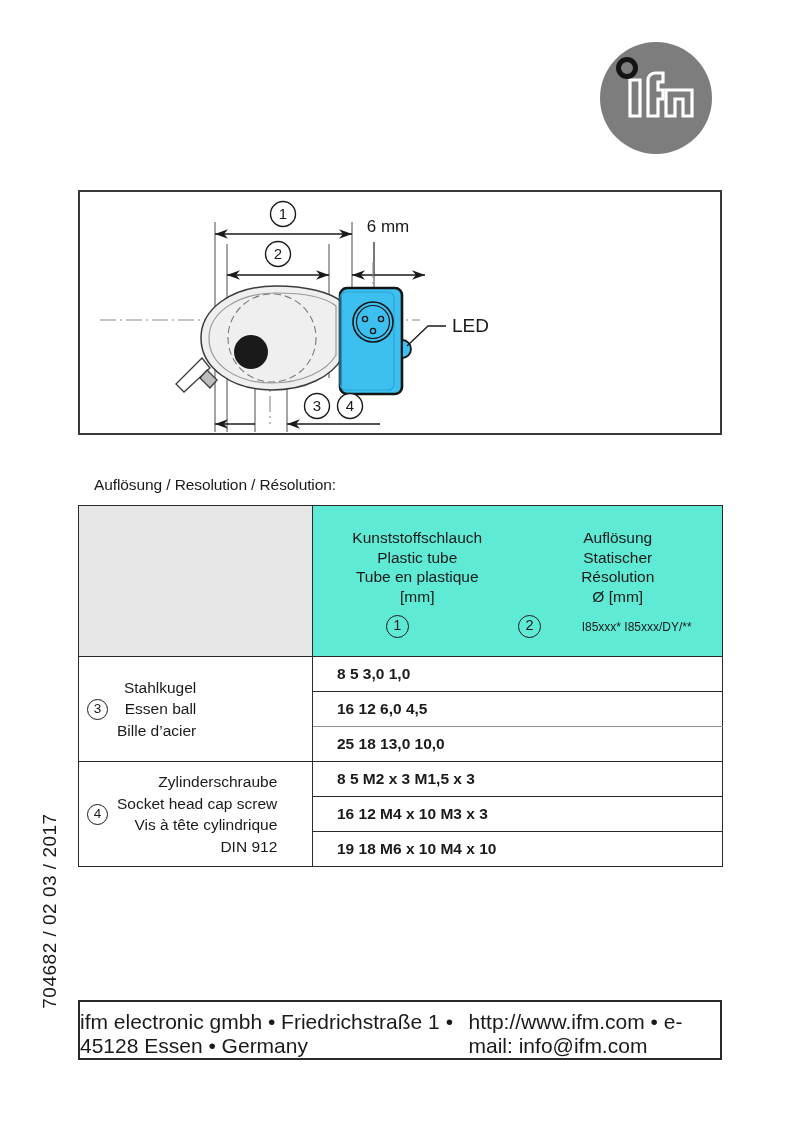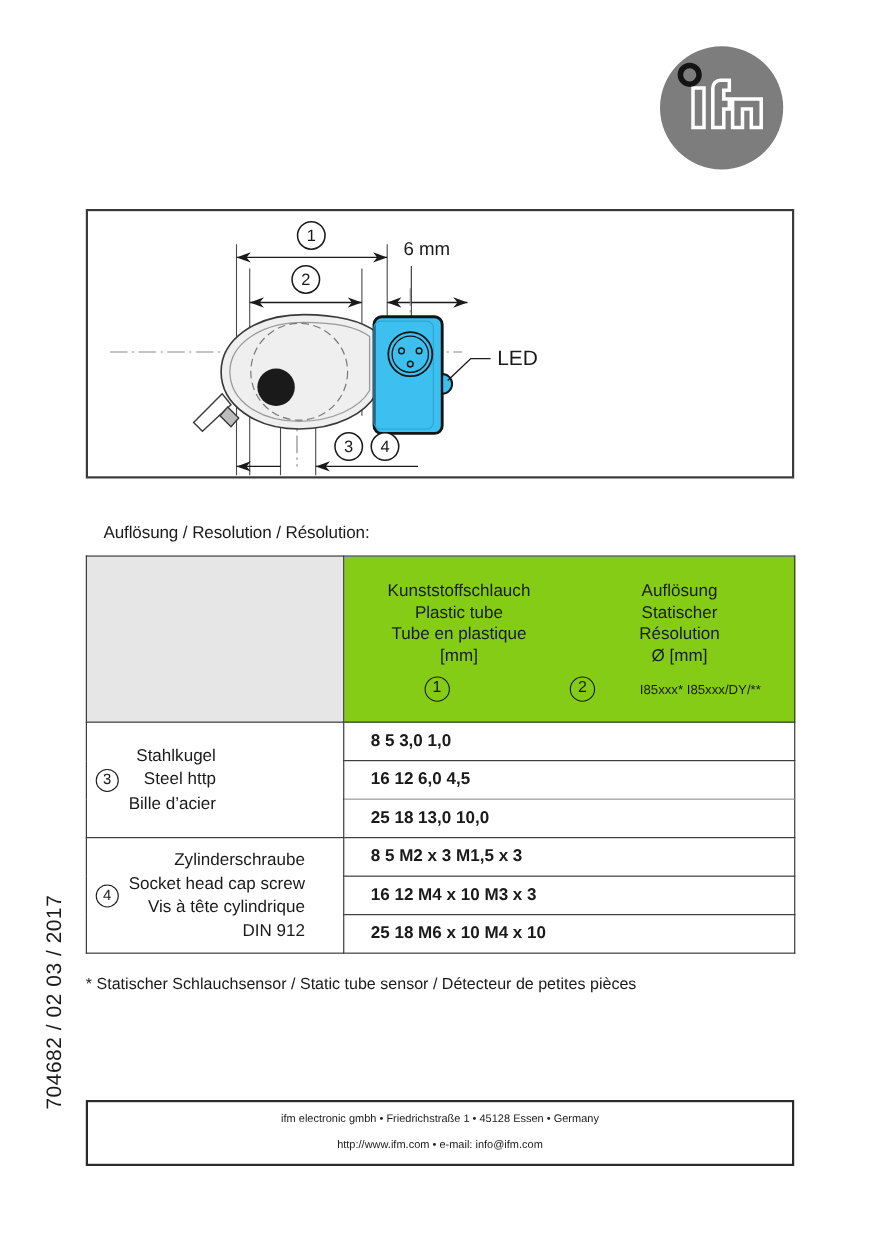--- a/index.html
+++ b/index.html
@@ -66,21 +66,21 @@
     border-collapse: collapse;
     table-layout: fixed;
     font-size: 15.5px;
   }
   .res-table td {
     border: 1px solid #2b2b2b;
     padding: 0;
     vertical-align: middle;
   }
   .hdr-cell {
-    background: #84cc16;
+    background: #5eead4;
     text-align: center;
     height: 138px;
     padding: 8px 4px 4px 4px !important;
   }
   .hdr-blank { background: #e6e6e6; }
   .hdr-line { line-height: 19.5px; white-space: nowrap; }
   .hdr-marks {
     display: flex;
     align-items: center;
     margin-top: 9px;
@@ -136,24 +136,24 @@
   
   .address-box {
     position: absolute;
     left: 78px;
     top: 1000px;
     width: 644px;
     height: 60px;
     border: 2px solid #2b2b2b;
     box-sizing: border-box;
     display: flex;
-    flex-direction: column;
-    align-items: center;
+    flex-direction: row;
+    align-items: flex-end;
     justify-content: center;
-    font-size: 10px;
+    font-size: 21px;
     line-height: 24px;
   }
 
   
   .doc-number {
     position: absolute;
     left: -80px;
     top: 900px;
     width: 260px;
     text-align: center;
@@ -305,21 +305,21 @@
     </tr>
 
     <tr>
       <td class="item-cell" rowspan="3">
         <div class="item-inner">
           <div class="item-marker">
             <span class="circ">3</span>
           </div>
           <div class="item-names">
             <div>Stahlkugel</div>
-            <div>Steel http</div>
+            <div>Essen ball</div>
             <div>Bille d’acier</div>
           </div>
         </div>
       </td>
       <td class="val-cell">8 5 3,0 1,0</td>
     </tr>
     <tr>
       <td class="val-cell val-thin">16 12 6,0 4,5</td>
     </tr>
     <tr>
@@ -339,27 +339,26 @@
             <div>DIN 912</div>
           </div>
         </div>
       </td>
       <td class="val-cell">8 5 M2 x 3 M1,5 x 3</td>
     </tr>
     <tr>
       <td class="val-cell">16 12 M4 x 10 M3 x 3</td>
     </tr>
     <tr>
-      <td class="val-cell">25 18 M6 x 10 M4 x 10</td>
+      <td class="val-cell">19 18 M6 x 10 M4 x 10</td>
     </tr>
   </tbody>
 </table>
 
 <div class="footnotes">
-  <div>* Statischer Schlauchsensor / Static tube sensor / Détecteur de petites pièces</div>
 </div>
 
 <div class="address-box">
   <div>ifm electronic gmbh • Friedrichstraße 1 • 45128 Essen • Germany</div>
   <div>http://www.ifm.com  •  e-mail: info@ifm.com</div>
 </div>
 
 <div class="doc-number">704682 / 02  03 / 2017</div>
 
 </body></html>

